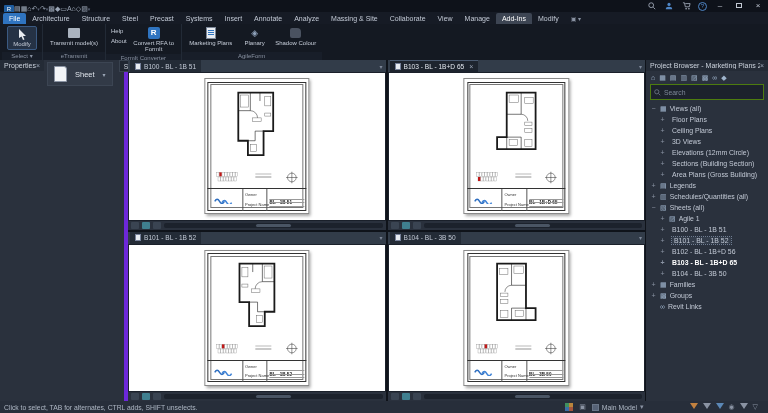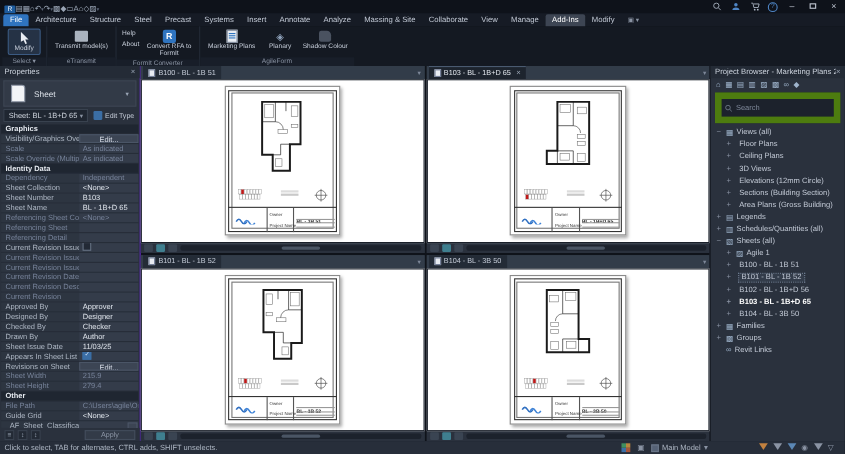--- a/index.html
+++ b/index.html
@@ -41,21 +41,21 @@
   .ic-page { width:10px; height:12px; background:#e8ecf2; border:1px solid #7c8798; position:relative; }
   .ic-page:after { content:""; position:absolute; left:1px; top:2px; width:6px; height:1px; background:#2f74c0; box-shadow:0 2px 0 #2f74c0, 0 4px 0 #2f74c0; }
   .ic-web { width:12px; height:10px; color:#8fa2bb; font-size:9px; line-height:10px; }
   .ic-shadow { width:11px; height:10px; background:#4a5260; border-radius:2px 4px 2px 2px; }
   .cursor-ic svg { display:block; }
 
   
   .main { flex:1; display:grid; grid-template-columns:128px 1fr 123px; background:#0f131a; min-height:0; }
 
   
-  .props { background:#2a313d; display:flex; flex-direction:column; border-right:1px solid #6d28d9; min-height:0; font-size:6.8px;}
+  .props { background:#2a313d; display:flex; flex-direction:row; border-right:4px solid #6d28d9; min-height:0; font-size:6.8px;}
   .pal-head { height:11px; background:#242b36; color:#ccd3dd; display:flex; align-items:center; padding:0 4px; font-size:7px; flex:0 0 auto;}
   .pal-close { margin-left:auto; color:#9aa5b5; font-size:7px; }
   .typebox { height:24px; margin:2px 3px; background:#323a47; border:1px solid #3c4553; display:flex; align-items:center; gap:8px; padding:0 6px; flex:0 0 auto;}
   .typebox .page { width:13px; height:16px; background:#f2f4f7; border:1px solid #8a93a3; border-radius:0 3px 0 0; }
   .typebox .tname { color:#dfe4eb; font-size:7.5px; }
   .typebox .caret { margin-left:auto; color:#9aa5b5; font-size:6px; }
   .selrow { height:12px; margin:0 3px 2px; display:flex; gap:3px; flex:0 0 auto;}
   .selcombo { flex:1; background:#1f2631; border:1px solid #39424f; color:#cfd5de; display:flex; align-items:center; padding:0 4px; font-size:6.8px;}
   .selcombo .caret { margin-left:auto; color:#8a93a3; font-size:6px;}
   .edit-type { display:flex; align-items:center; gap:2px; color:#c6cdd9; font-size:6.4px; padding:0 2px;}
@@ -109,21 +109,21 @@
   .tb-mid span { font-size:4px; color:#333; line-height:4px; white-space:nowrap;}
   .tb-sheet { flex:1; position:relative; padding:1px 2px; }
   .tb-sheet .sname { font-size:4.6px; font-weight:bold; color:#222; line-height:5px; white-space:nowrap;}
   .tb-lines { position:absolute; left:2px; right:2px; bottom:2px; top:7px; }
   .tb-lines i { display:block; height:1px; background:#999; margin-top:2.5px; }
 
   
   .browser { background:#2a313d; border-left:1px solid #0f131a; display:flex; flex-direction:column; min-height:0; }
   .pb-toolbar { height:12px; display:flex; align-items:center; gap:4px; padding:0 5px; flex:0 0 auto;}
   .pb-ic { font-size:7px; color:#9fb4cc; line-height:9px; }
-  .pb-search { height:28px; margin:1px 4px 2px; background:#1c222c; border:6px solid #4d7c0f; display:flex; align-items:center; gap:3px; padding:0 3px; flex:0 0 auto;}
+  .pb-search { height:16px; margin:1px 4px 2px; background:#1c222c; border:1px solid #4d7c0f; display:flex; align-items:center; gap:3px; padding:0 3px; flex:0 0 auto;}
   .pb-search svg { flex:0 0 auto; }
   .pb-search input { flex:1; min-width:0; background:transparent; border:none; outline:none; color:#cfd5de; font-size:6.8px; font-family:"Liberation Sans",sans-serif;}
   .pb-search input::placeholder { color:#7d8798; }
   .tree { flex:1; overflow:hidden; padding-top:1px; }
   .titem { height:11px; display:flex; align-items:center; gap:3px; font-size:6.9px; color:#c3cad6; white-space:nowrap; }
   .titem .tg { width:7px; color:#8a93a3; font-size:7px; text-align:center; flex:0 0 auto;}
   .titem .tic { color:#9fb4cc; font-size:7px; flex:0 0 auto;}
   .titem[data-variant="bold"] { color:#ffffff; font-weight:bold; }
   .titem[data-variant="framed"] .tl { outline:1px dotted #6f7d92; background:#333c4a; padding:0 2px;}
 

